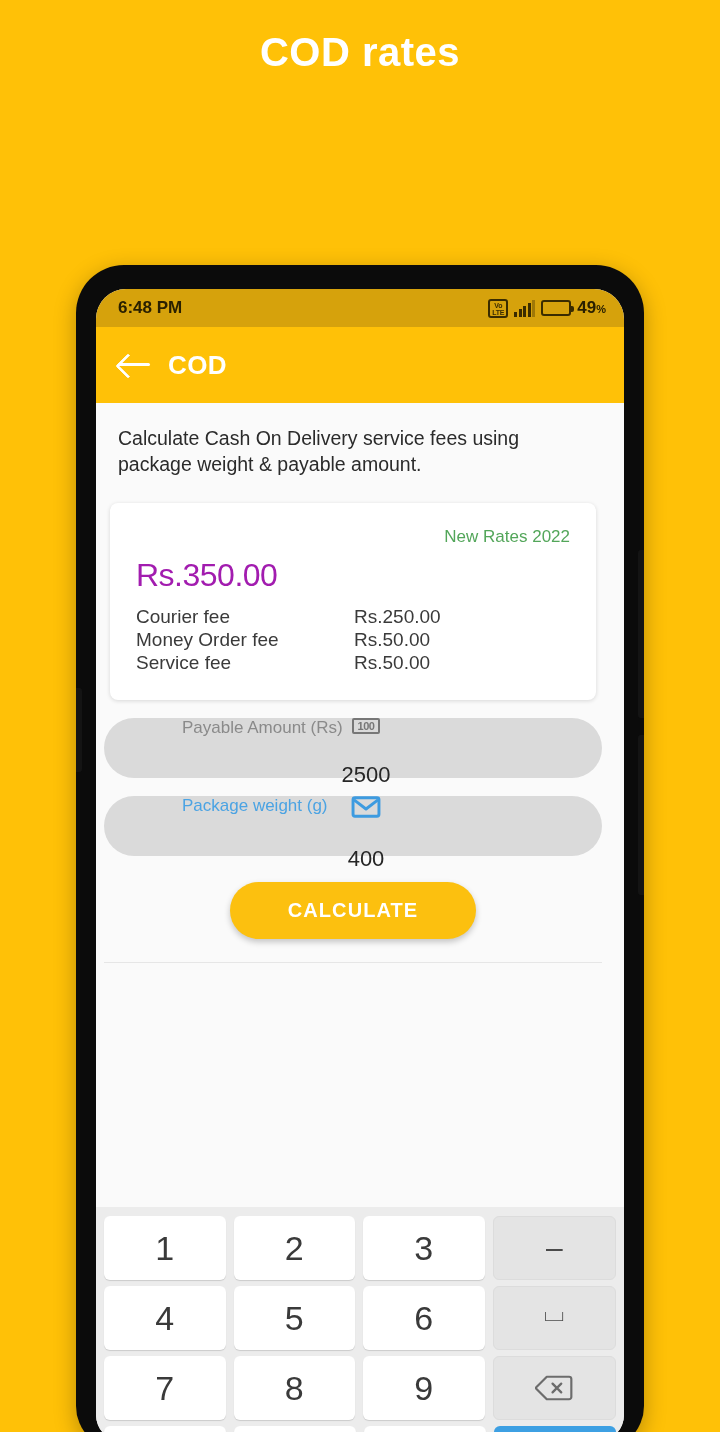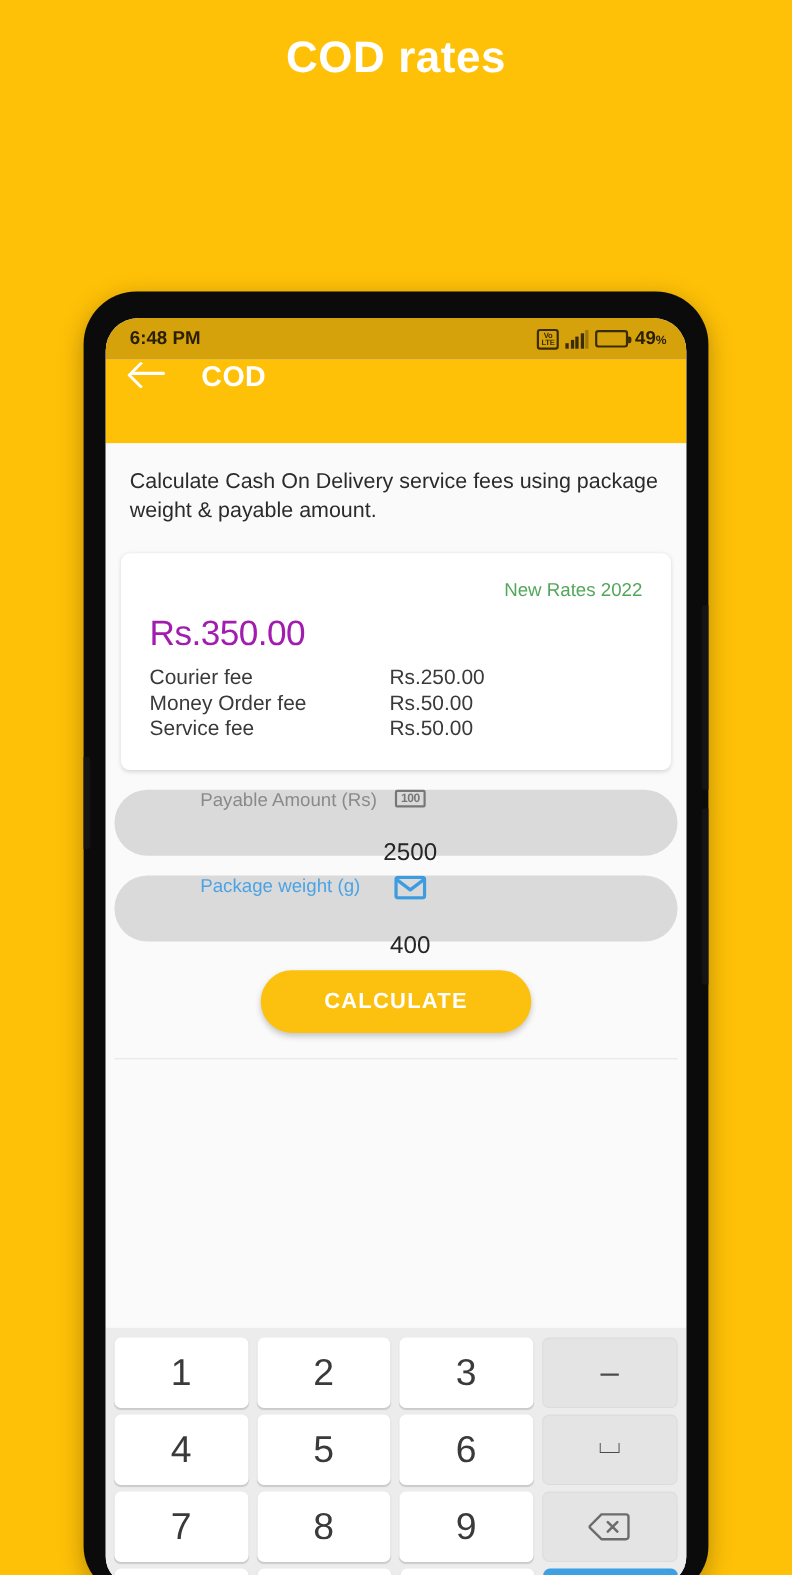--- a/index.html
+++ b/index.html
@@ -114,43 +114,44 @@
   }
   .battery-fill { height:100%; width:52%; background:#3A2C00; border-radius:1px; }
   .batt-text { font-size:17px; font-weight:bold; }
   .batt-text sub { font-size: 11px; vertical-align: baseline; }
 
   
   .app-bar {
     height: 76px;
     background: #FFC107;
     display: flex;
+    align-items: center;
     padding-left: 22px;
-    gap: 31px;
+    gap: 16px;
   }
   .back-arrow {
     width: 34px; height: 26px;
     position: relative;
     cursor: pointer;
   }
   .back-arrow::before {
     content:''; position:absolute; left:0; top:11px;
     width:32px; height:3px; background:#fff; border-radius:2px;
   }
   .back-arrow::after {
     content:''; position:absolute; left:1px; top:5px;
     width:15px; height:15px; border-left:3px solid #fff; border-bottom:3px solid #fff;
     transform: rotate(45deg); border-radius:2px;
   }
   .app-bar-title {
     color:#fff; font-size:26px; font-weight:bold; letter-spacing:.4px;
   }
 
   
-  .content { background:#FAFAFA; padding: 22px 0 0 0; height: 804px; position:relative; }
+  .content { background:#FAFAFA; padding: 22px 14px 0 0; height: 804px; position:relative; }
 
   .intro {
     padding: 0 22px;
     font-size: 19.5px;
     line-height: 26px;
     color: #2B2B2B;
   }
 
   .rate-card {
     margin: 26px 14px 0 14px;

